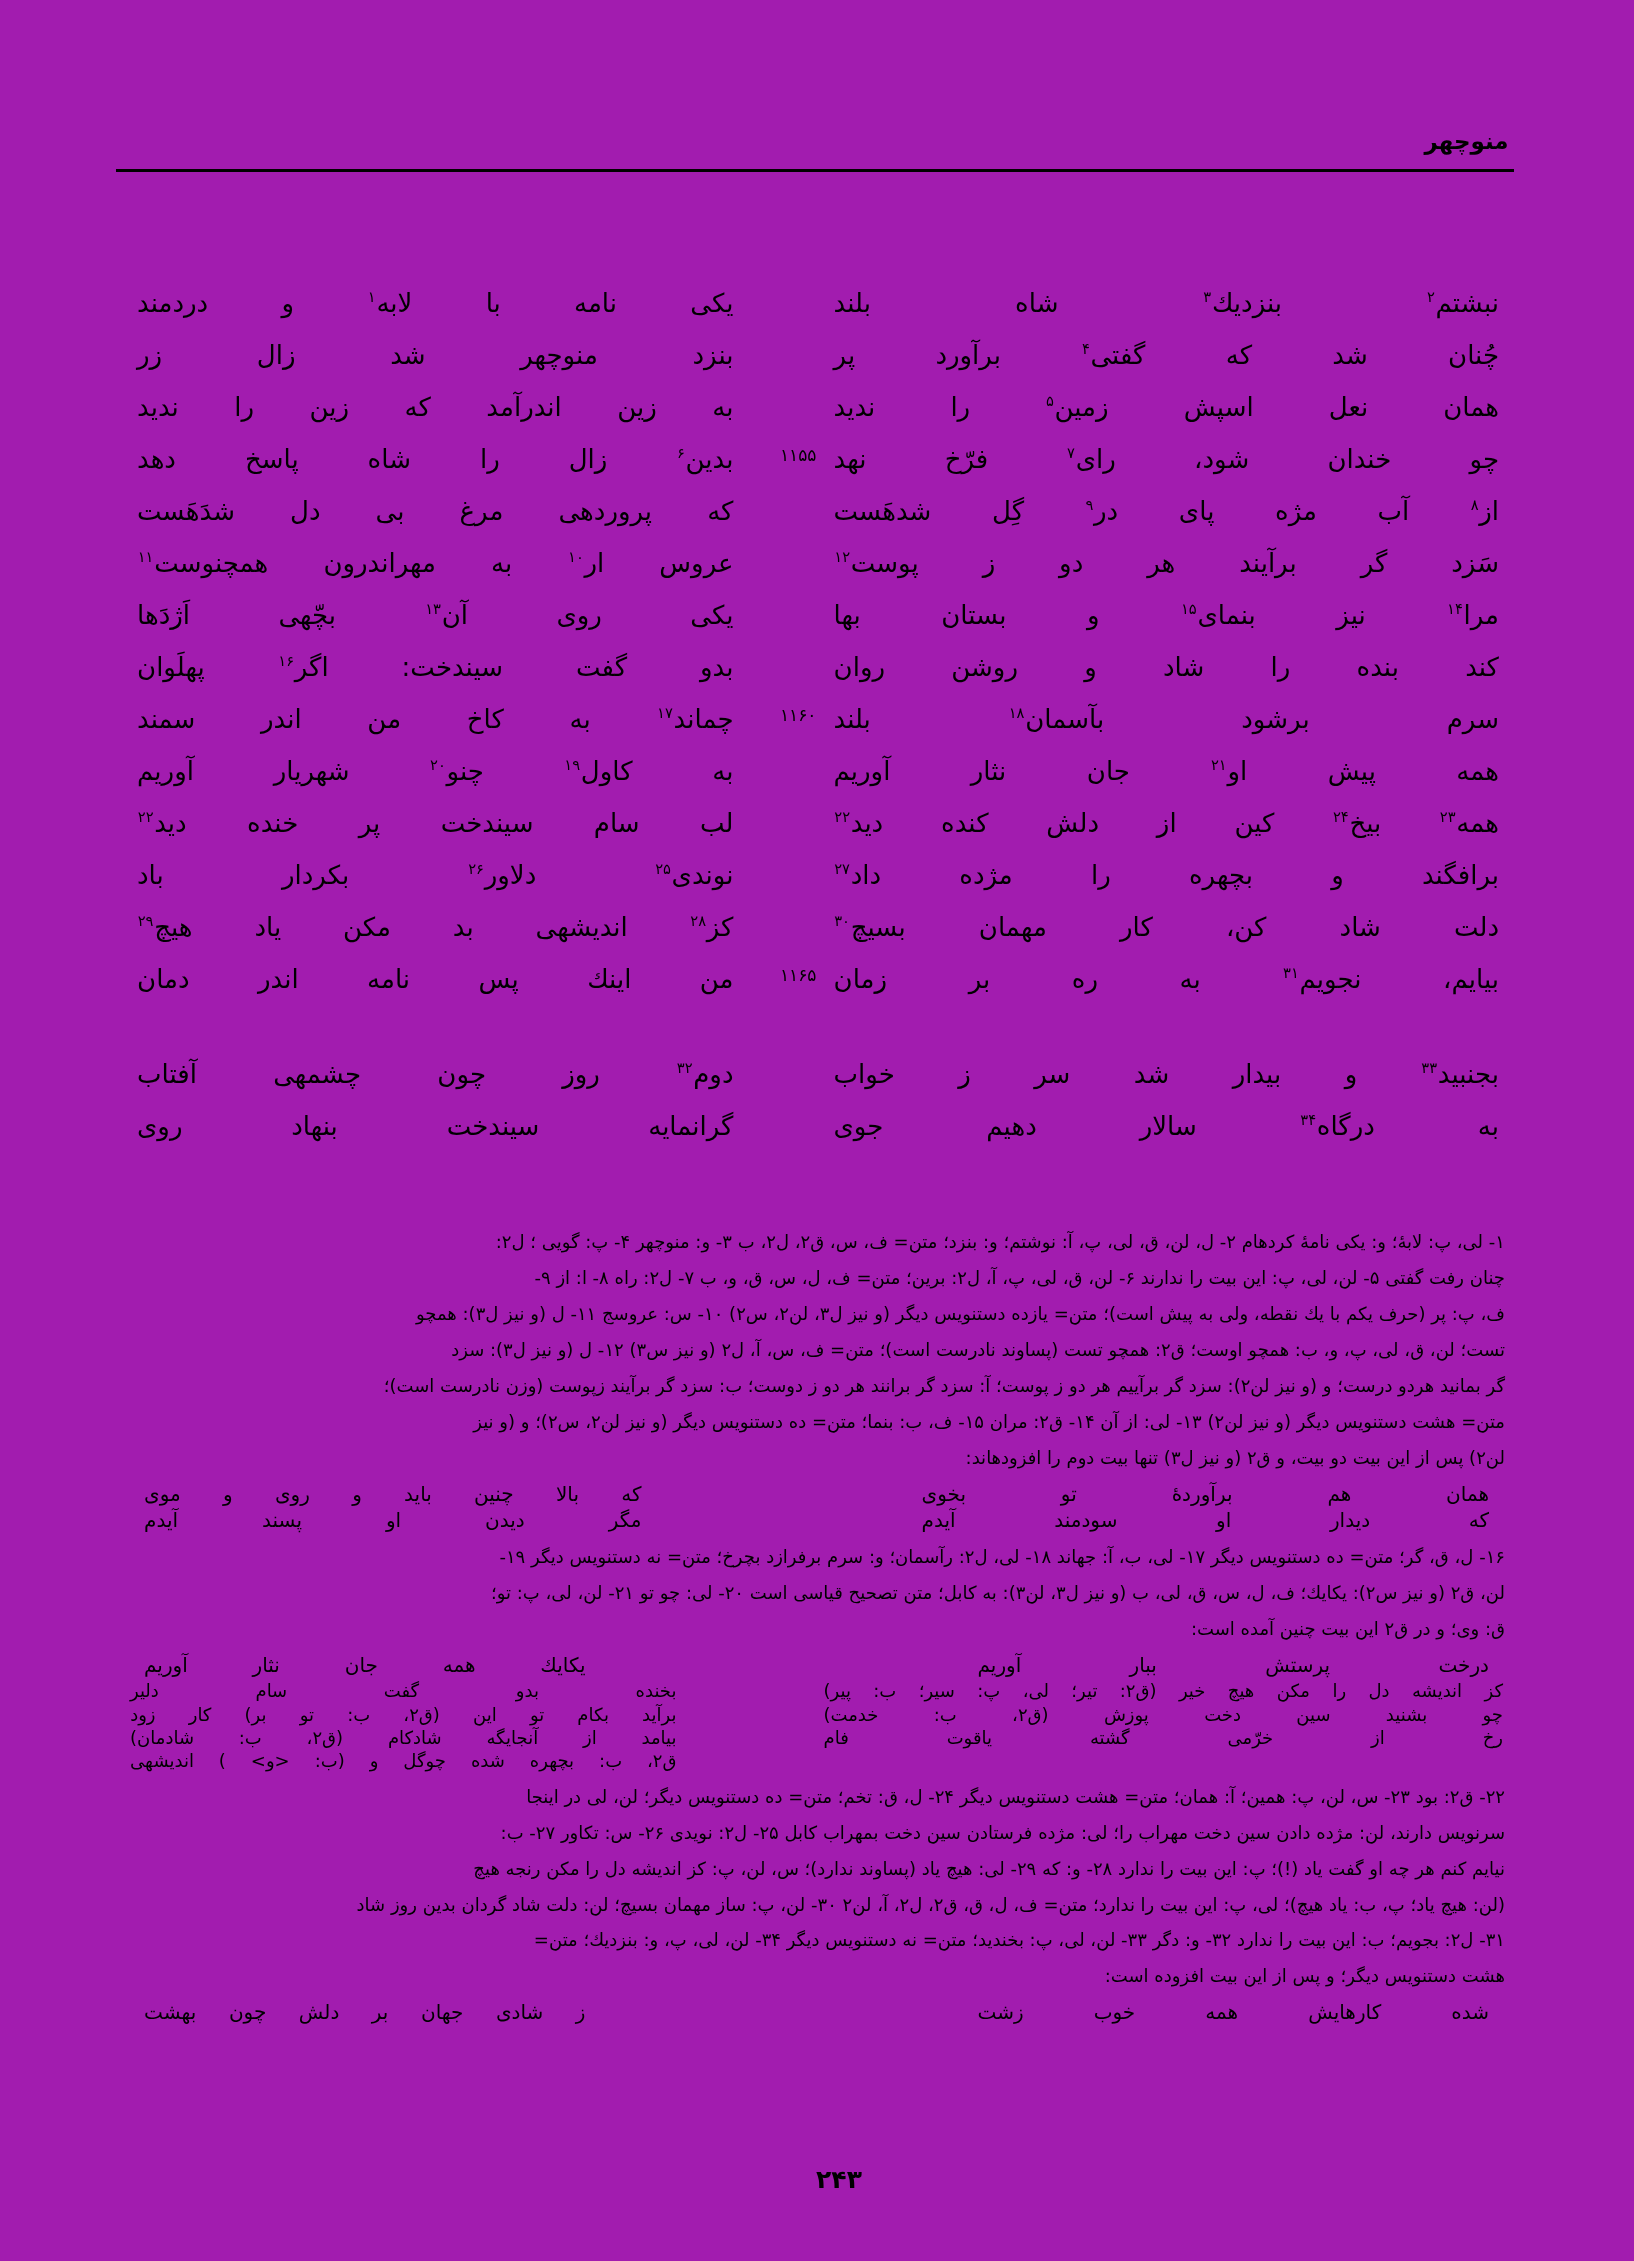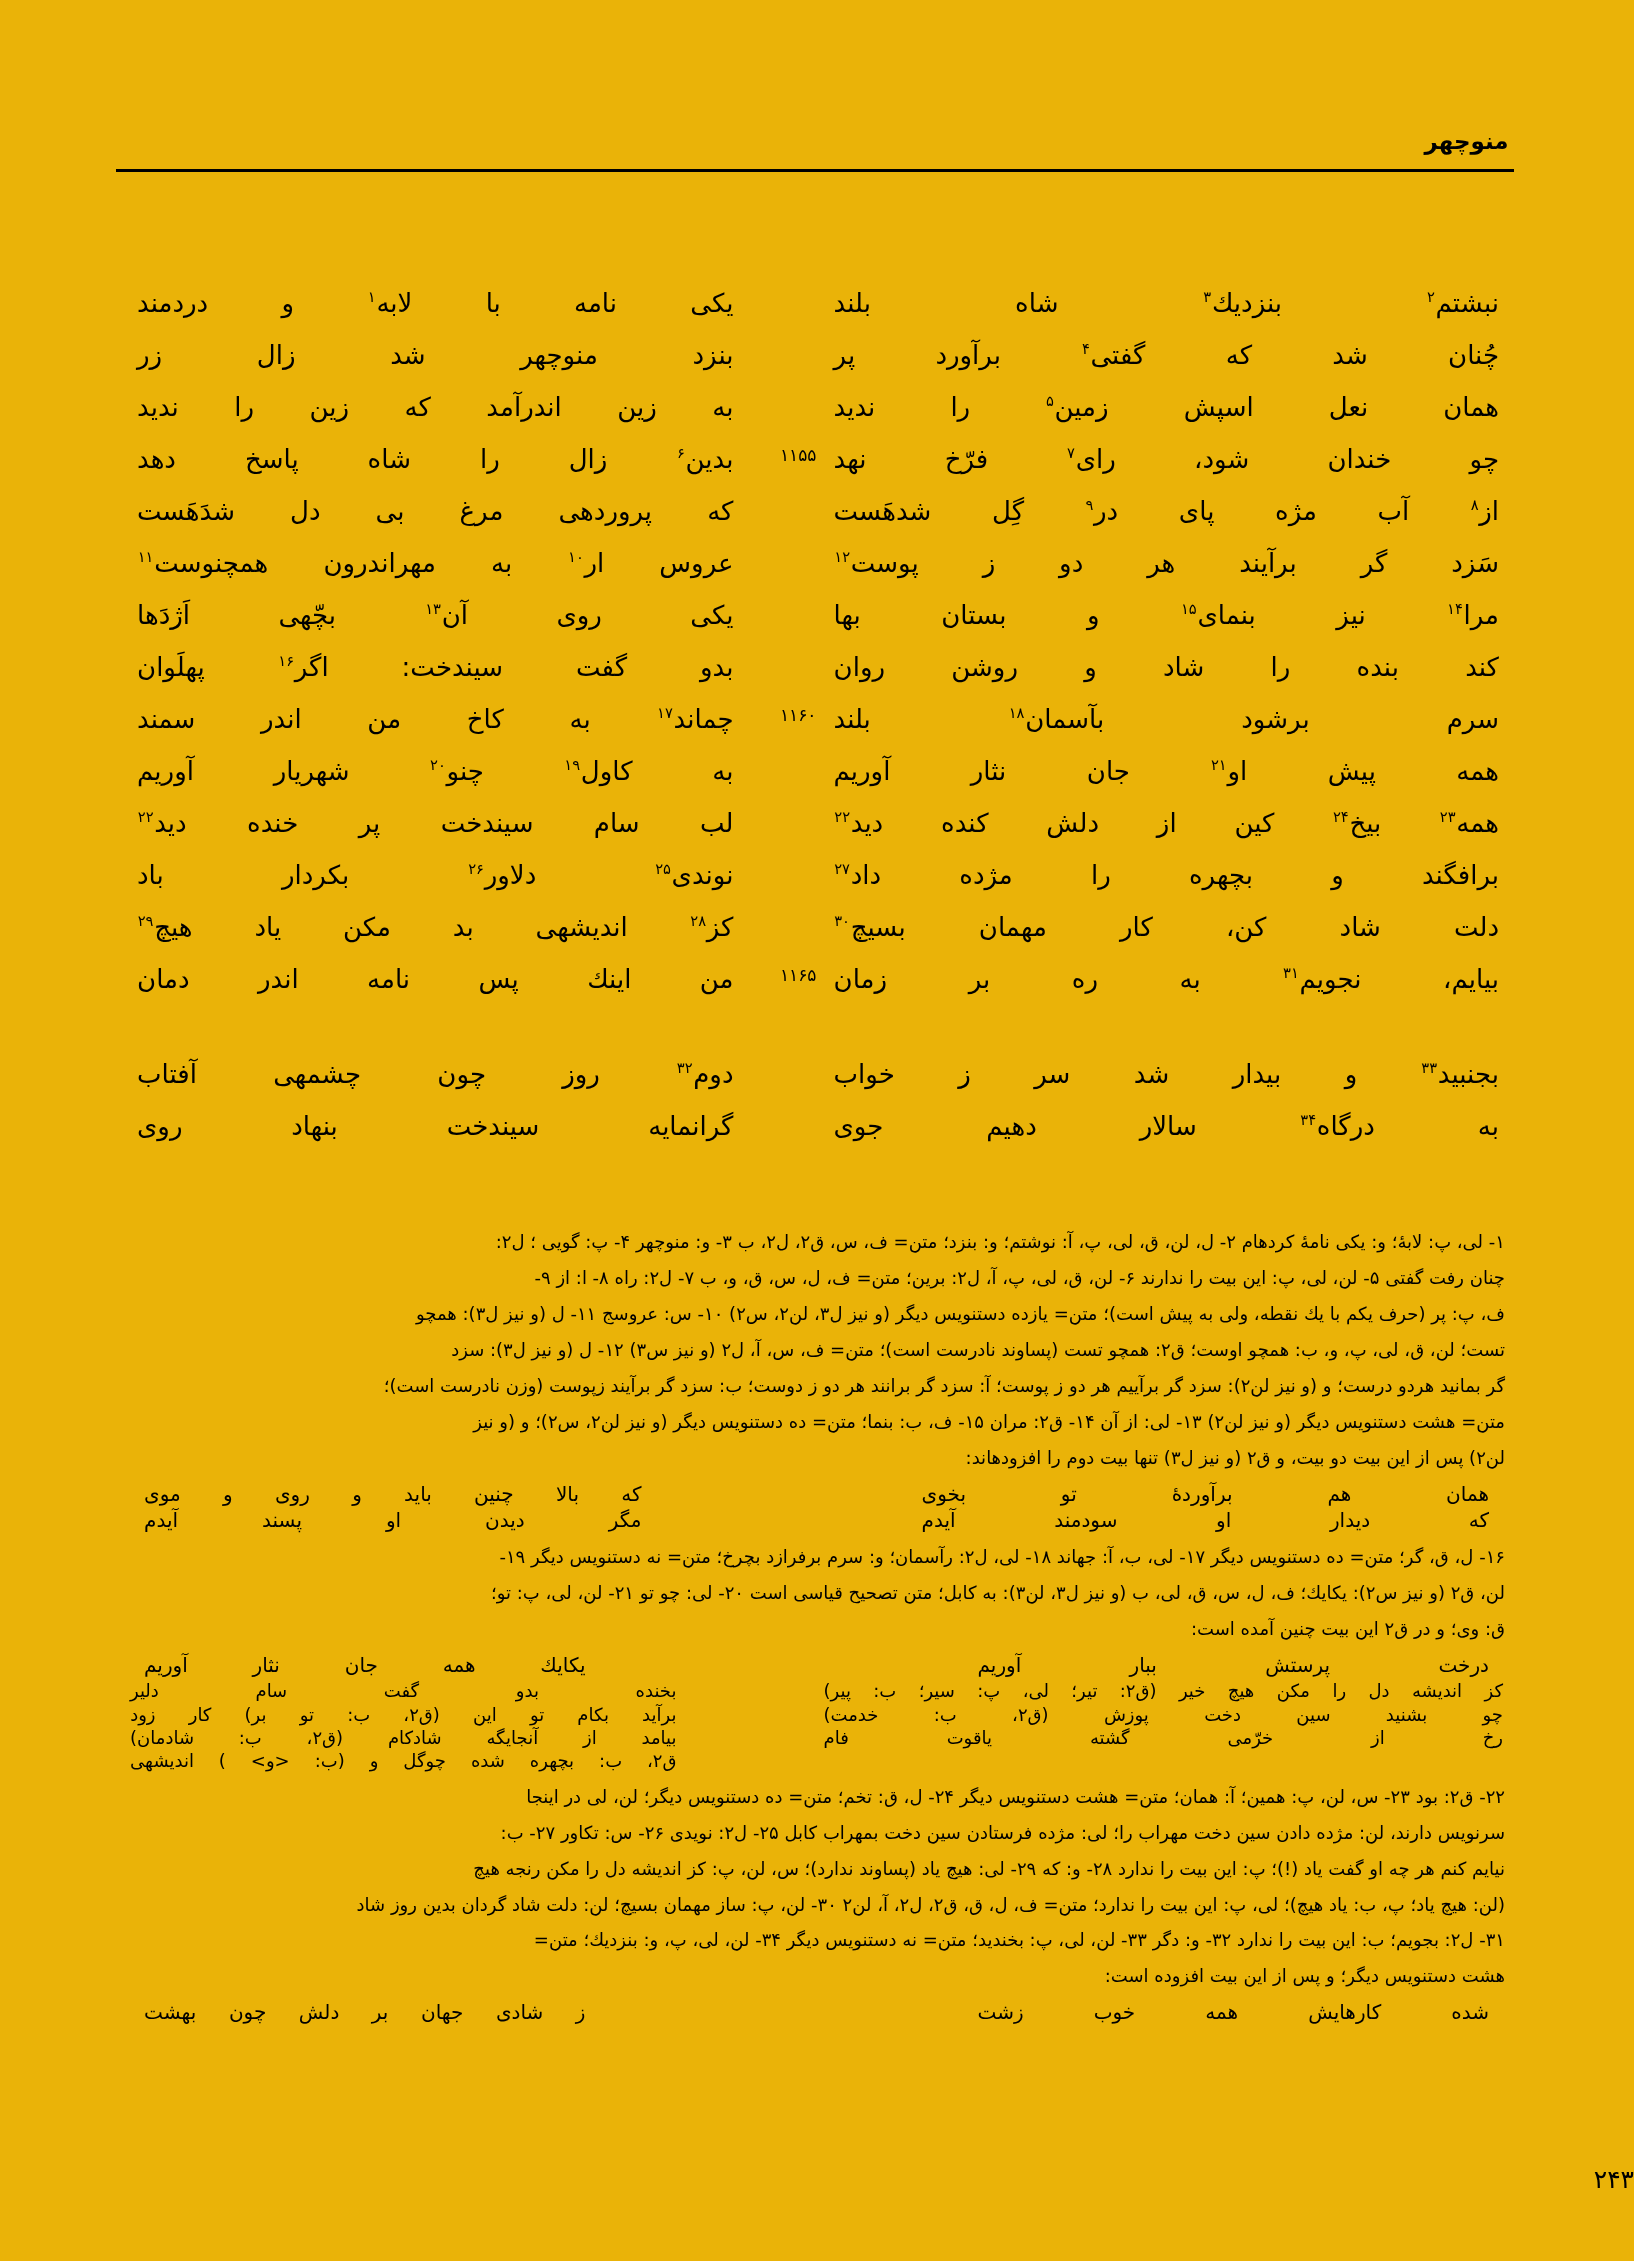--- a/index.html
+++ b/index.html
@@ -9,21 +9,21 @@
     background: #ffffff;
   }
   body {
     font-family: "DejaVu Sans", "Liberation Sans", sans-serif;
     color: #000000;
   }
   .page {
     position: relative;
     width: 1635px;
     height: 2261px;
-    background: #eab308;
+    background: #a21caf;
     overflow: hidden;
     box-sizing: border-box;
   }
 
   
   .runhead {
     position: absolute;
     top: 130px;
     right: 117px;
     left: 117px;
@@ -162,22 +162,23 @@
   .mixed-line .ml-col { width: 50%; display: flex; justify-content: space-between; box-sizing: border-box;}
   .mixed-line .ml-col.r { padding-right: 140px; padding-left: 14px; }
   .mixed-line .ml-col.l { padding-right: 14px; padding-left: 7px; }
 
   
   .folio {
     position: absolute;
     bottom: 67px;
     left: 0;
     right: 0;
+    text-align: center;
     font-size: 25px;
-    font-weight: normal;
+    font-weight: bold;
     letter-spacing: 1.4px;
     margin-left: 45px;
   }
 </style>
 </head>
 <body>
 
 <div class="page">
 
   <div class="runhead">

